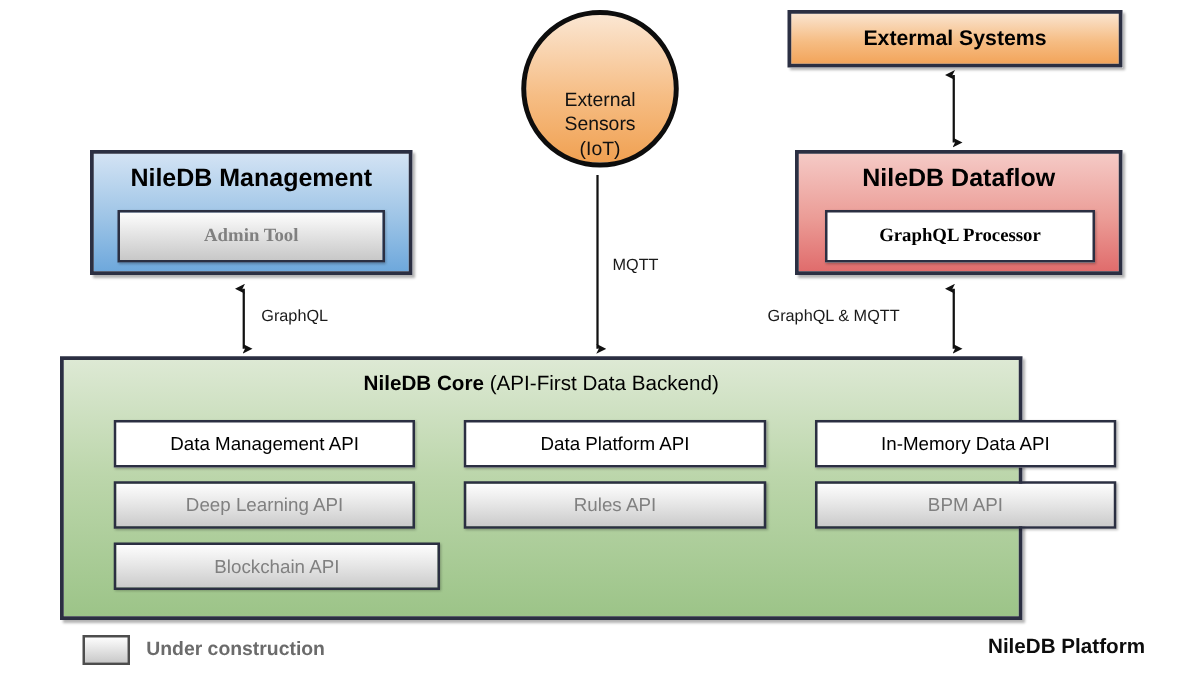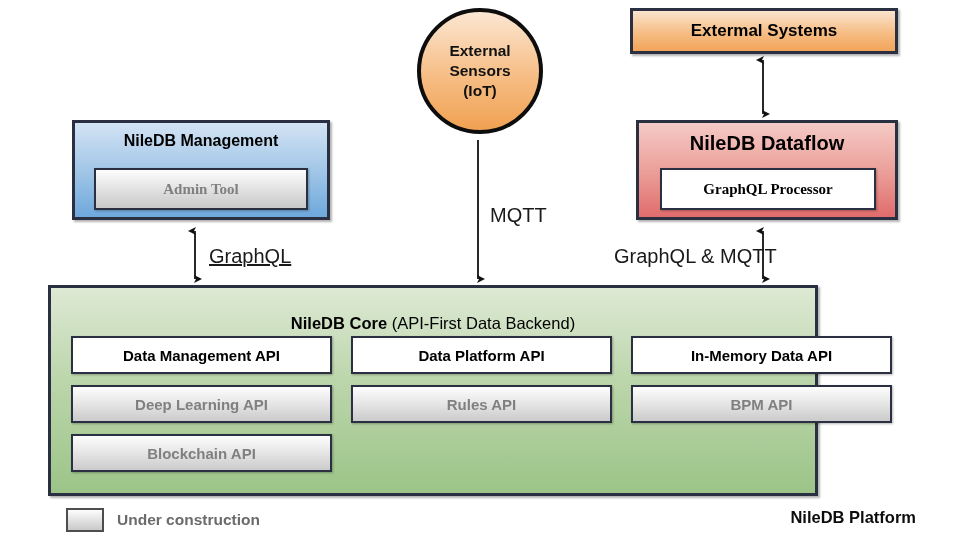--- a/index.html
+++ b/index.html
@@ -46,37 +46,36 @@
     position: absolute;
     left: 417px; top: 8px;
     width: 126px; height: 126px;
     border-radius: 50%;
     box-sizing: border-box;
     border: 4px solid #0d0d0d;
     background: linear-gradient(to bottom, #fbe6d2 0%, #f6bd84 55%, #f0a152 100%);
     display: flex;
     flex-direction: column;
     align-items: center;
-    justify-content: center;
-    font-weight: bold;
+    justify-content: flex-end;
   }
   #external-sensors .circle-line {
     font-size: 15.5px;
     color: #111111;
     line-height: 1.28;
     text-align: center;
   }
 
   
   #niledb-management {
     left: 72px; top: 120px; width: 258px; height: 100px;
     background: linear-gradient(to bottom, #d3e3f4 0%, #9dc4e6 55%, #6ea8dc 100%);
     padding-top: 9px;
   }
-  #niledb-management .node-title { font-size: 16px; }
+  #niledb-management .node-title { font-size: 20px; }
 
   
   #niledb-dataflow {
     left: 636px; top: 120px; width: 262px; height: 100px;
     background: linear-gradient(to bottom, #f5cac6 0%, #eb9c96 55%, #e06c6c 100%);
     padding-top: 9px;
   }
   #niledb-dataflow .node-title { font-size: 20px; }
 
   
@@ -101,21 +100,21 @@
     color: #808080;
   }
   #admin-tool { left: 94px; top: 168px; width: 214px; height: 42px; }
   #graphql-processor { left: 660px; top: 168px; width: 216px; height: 42px; }
 
   
   #niledb-core {
     left: 48px; top: 285px; width: 770px; height: 211px;
     background: linear-gradient(to bottom, #dde9d4 0%, #bcd6ab 45%, #9cc488 100%);
     align-items: stretch;
-    padding: 16px;
+    padding: 0;
   }
   #core-header {
     text-align: center;
     padding-top: 10px;
     font-size: 16.5px;
     color: #000000;
     white-space: nowrap;
   }
   #core-header .core-name { font-weight: bold; }
   #core-header .core-sub { font-weight: normal; }
@@ -133,35 +132,36 @@
   .api-box {
     box-sizing: border-box;
     width: 261px;
     height: 38px;
     border: 2px solid #2b2f42;
     background: #ffffff;
     box-shadow: 1px 1px 2px rgba(0,0,0,0.28);
     display: flex;
     align-items: center;
     justify-content: center;
-    font-weight: bold;
+    font-weight: normal;
     font-size: 15px;
     color: #000000;
     white-space: nowrap;
+    margin-left: 20px;
   }
   .api-box.wip {
     background: linear-gradient(to bottom, #fdfdfd 0%, #e6e6e6 48%, #cbcbcb 100%);
     color: #808080;
   }
 
   
   .arrow-svg { position: absolute; overflow: visible; }
   .arrow-label {
     position: absolute;
-    font-size: 20px;
+    font-size: 13px;
     color: #1a1a1a;
     white-space: nowrap;
   }
 
   
   #legend {
     position: absolute;
     left: 66px; top: 508px;
     display: flex;
     align-items: center;
@@ -243,21 +243,21 @@
 
     <line x1="763" y1="60" x2="763" y2="114" stroke="#111111" stroke-width="1.8" marker-start="url(#head-up)" marker-end="url(#head-down)"></line>
 
     <line x1="195" y1="231" x2="195" y2="279" stroke="#111111" stroke-width="1.8" marker-start="url(#head-up)" marker-end="url(#head-down)"></line>
 
     <line x1="478" y1="140" x2="478" y2="279" stroke="#111111" stroke-width="1.8" marker-end="url(#head-down)"></line>
 
     <line x1="763" y1="231" x2="763" y2="279" stroke="#111111" stroke-width="1.8" marker-start="url(#head-up)" marker-end="url(#head-down)"></line>
   </svg>
 
-  <span class="arrow-label" style="left:209px; top:245px;text-decoration:underline;">GraphQL</span>
+  <span class="arrow-label" style="left:209px; top:245px;">GraphQL</span>
   <span class="arrow-label" style="left:490px; top:204px;">MQTT</span>
   <span class="arrow-label" style="left:614px; top:245px;">GraphQL &amp; MQTT</span>
 
   <div id="legend">
     <span id="legend-swatch"></span>
     <span id="legend-text">Under construction</span>
   </div>
 
   <div id="platform-label">NileDB Platform</div>
 

